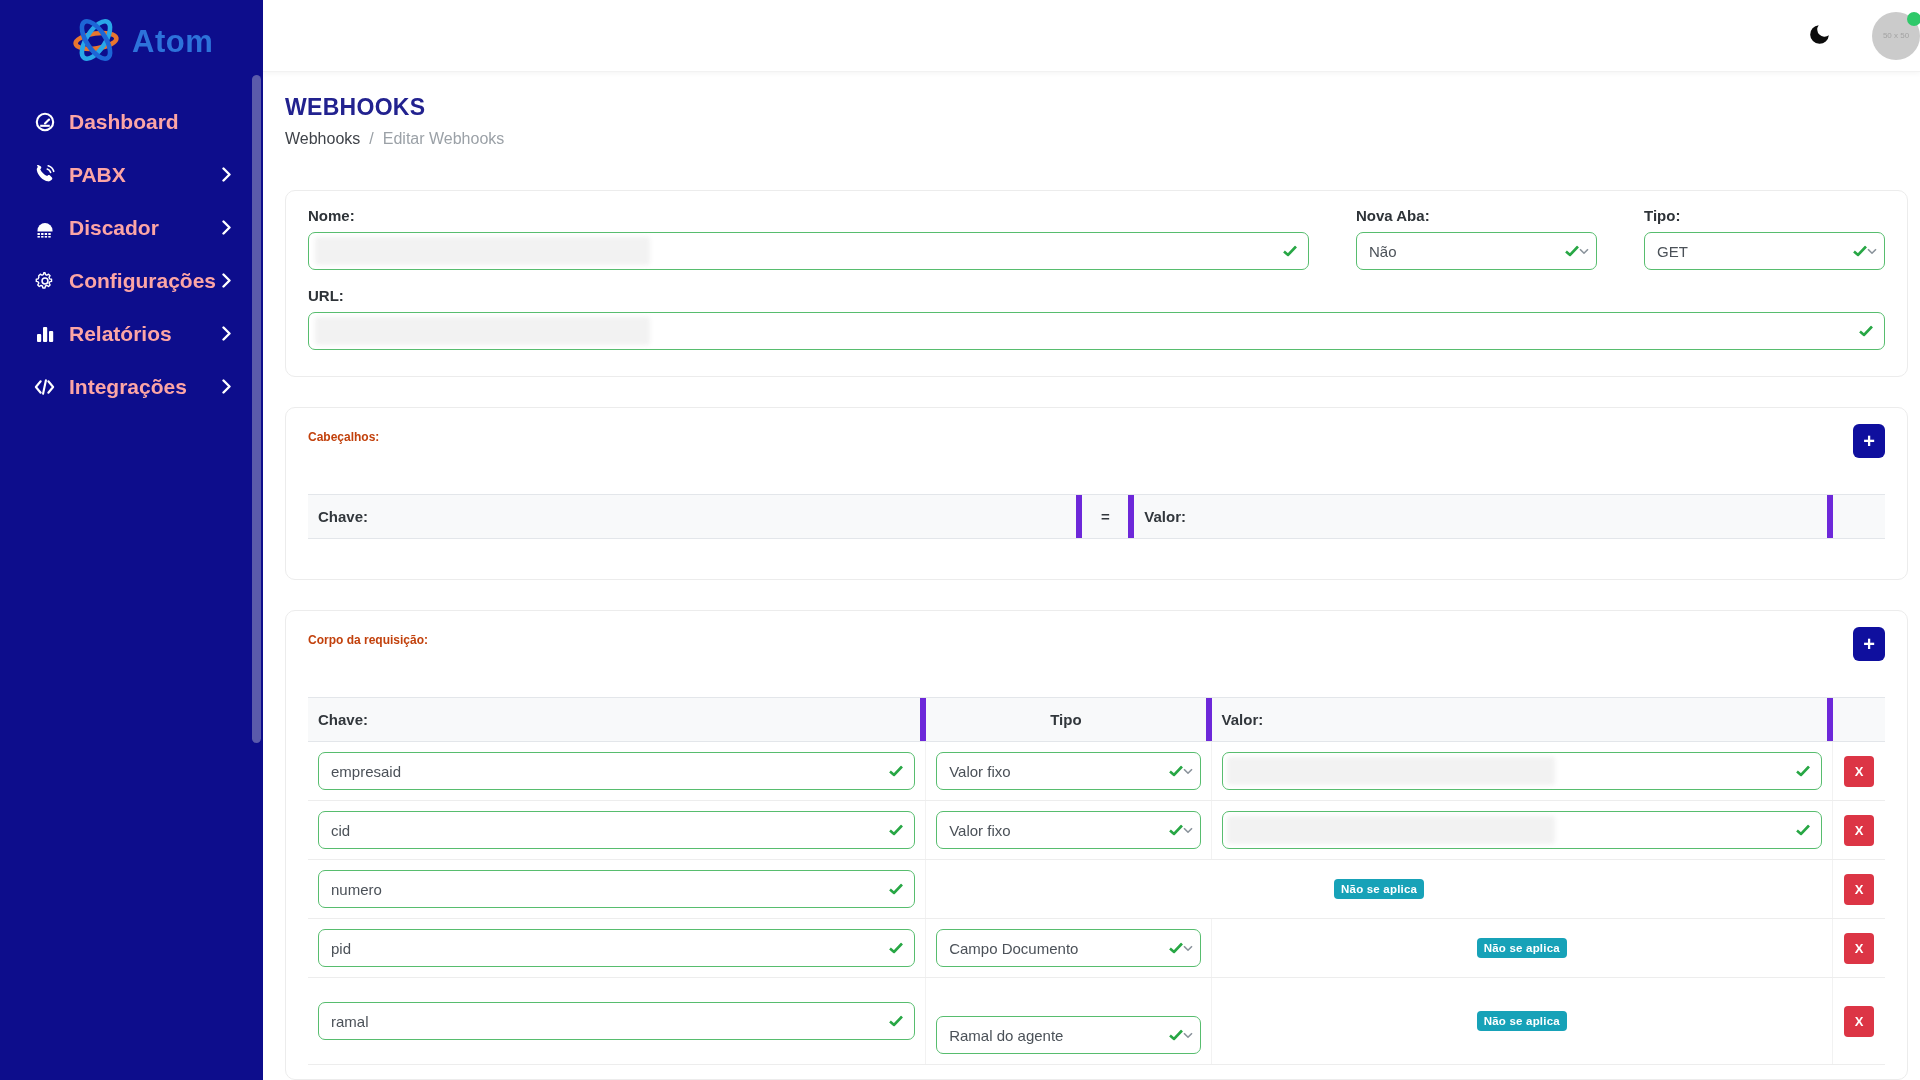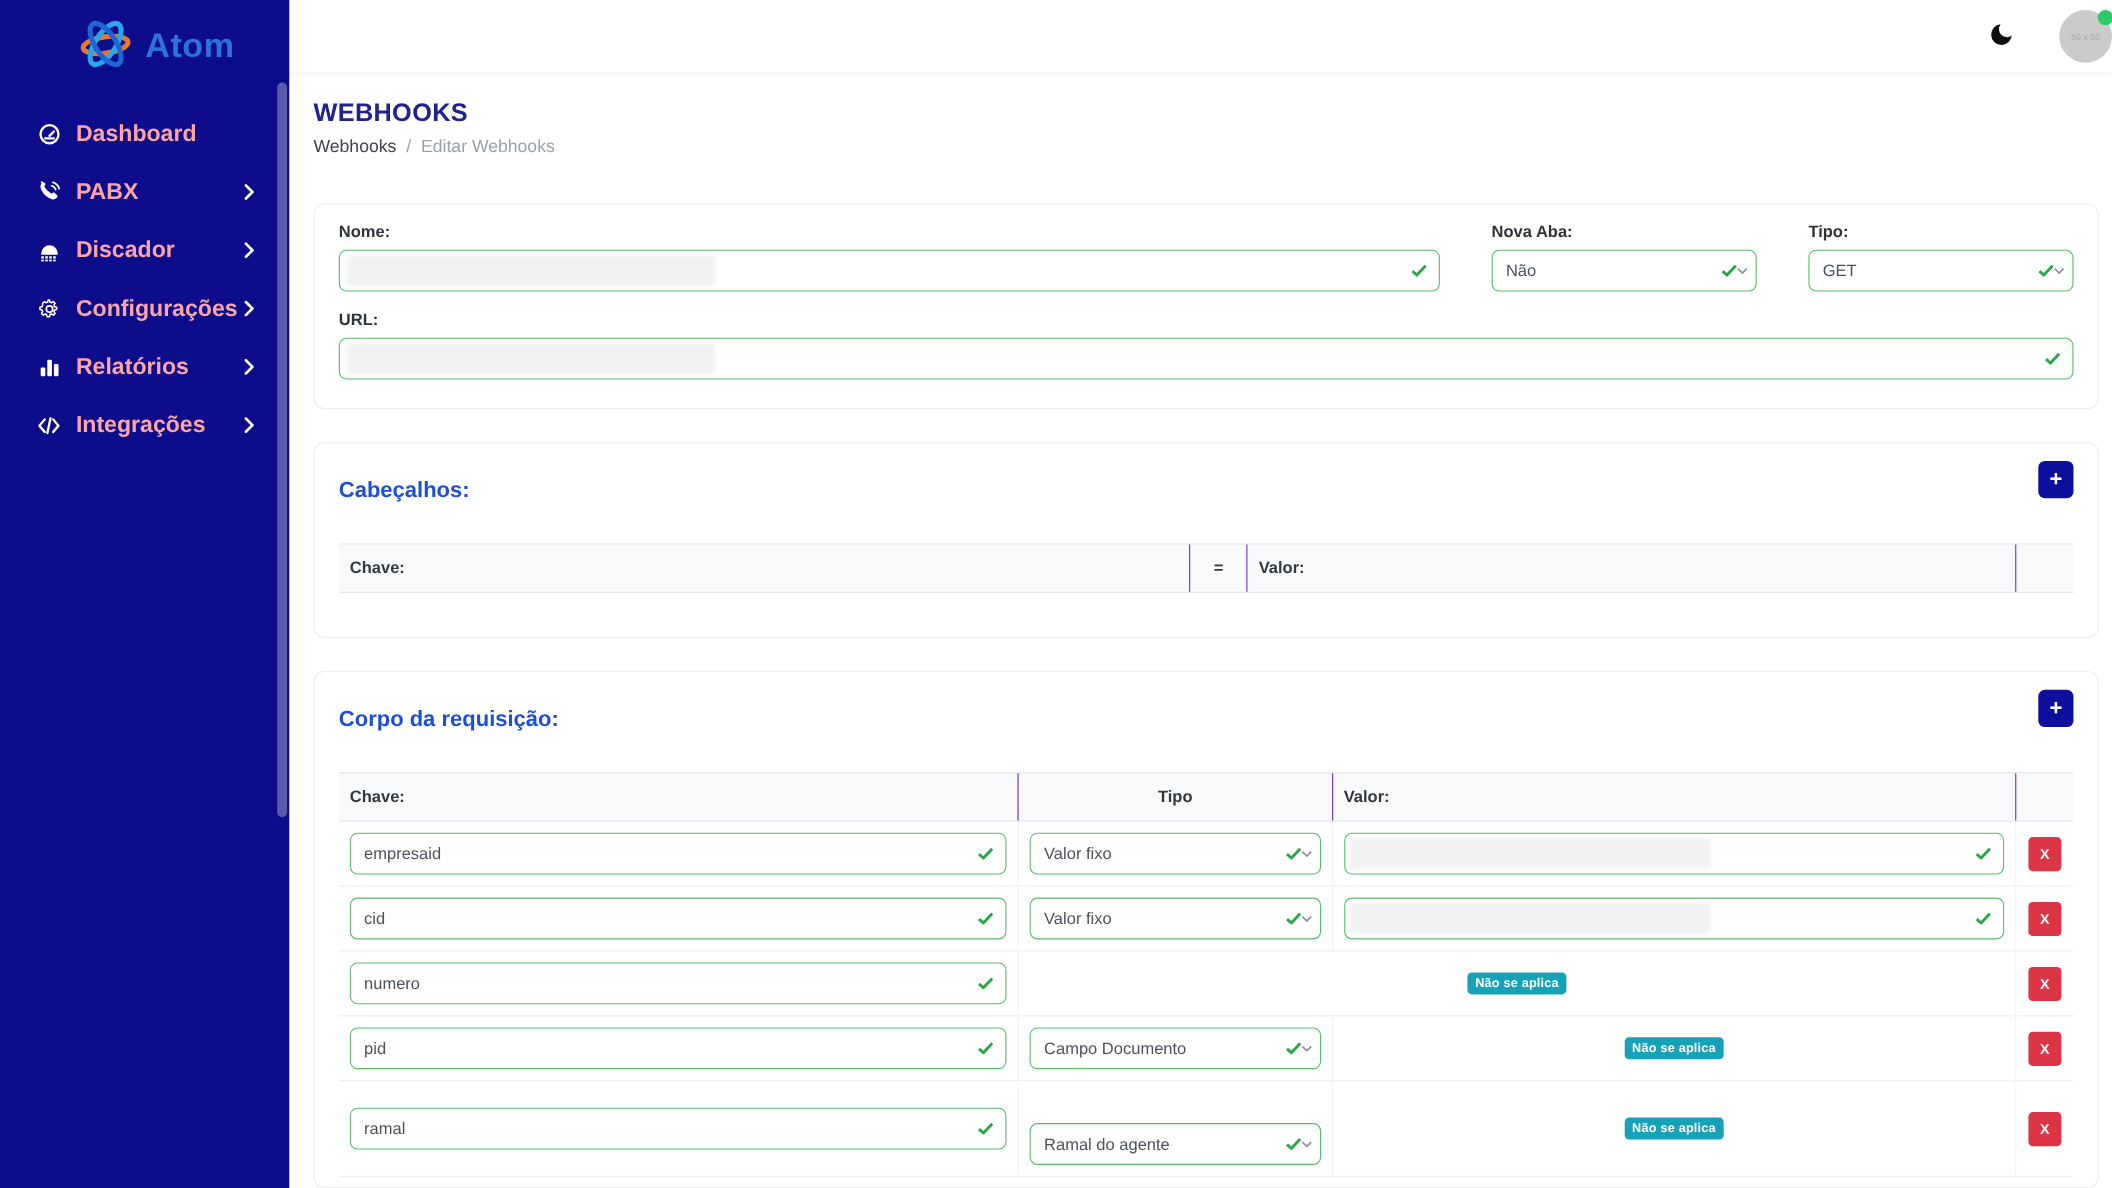--- a/index.html
+++ b/index.html
@@ -55,30 +55,30 @@
              background:#fff; display:flex; align-items:center; padding:0 36px 0 12px;
              font-size:15px; color:#4b5158; width:100%; }
   .check { position:absolute; right:11px; top:50%; transform:translateY(-50%); display:flex; }
   .g-select .check { right:17px; }
   .sel-chev { position:absolute; right:7px; top:50%; transform:translateY(-46%); display:flex; }
   .redact { position:absolute; left:6px; top:4px; bottom:4px; width:335px;
             background:#f2f2f2; border-radius:3px; filter:blur(2px); }
   .redact.sm { width:328px; left:4px; }
 
   .section-head { display:flex; align-items:flex-start; }
-  .section-title { font-size:20px; font-weight:700; color:#1d4ed8; padding-top:6px;margin-top:10px; }
+  .section-title { font-size:12px; font-weight:700; color:#c2410c; padding-top:6px; }
   .add-btn { margin-left:auto; width:32px; height:34px; background:#0f0f9e; color:#fff;
              border:none; border-radius:6px; font-size:20px; font-weight:700; cursor:pointer;
              display:flex; align-items:center; justify-content:center; line-height:1; }
 
   .table { margin-top:36px; width:100%; }
   .thead { display:flex; background:#f8f9fa; border-top:1px solid #e3e6ea;
            border-bottom:1px solid #e3e6ea; }
   .thead .th { padding:13px 10px; font-size:15px; font-weight:600; color:#32373c;
-               border-right:1px solid #6d28d9; }
+               border-right:6px solid #6d28d9; }
   .thead .th:last-child { border-right:none; }
   .h-chave { width:49.1%; }
   .h-eq { width:3.3%; text-align:center; }
   .h-valor { flex:1; }
   .h-del { width:52px; }
 
   .b-chave { width:39.2%; }
   .b-tipo { width:18.1%; text-align:center; }
   .b-valor { flex:1; }
   .b-del { width:52px; }

